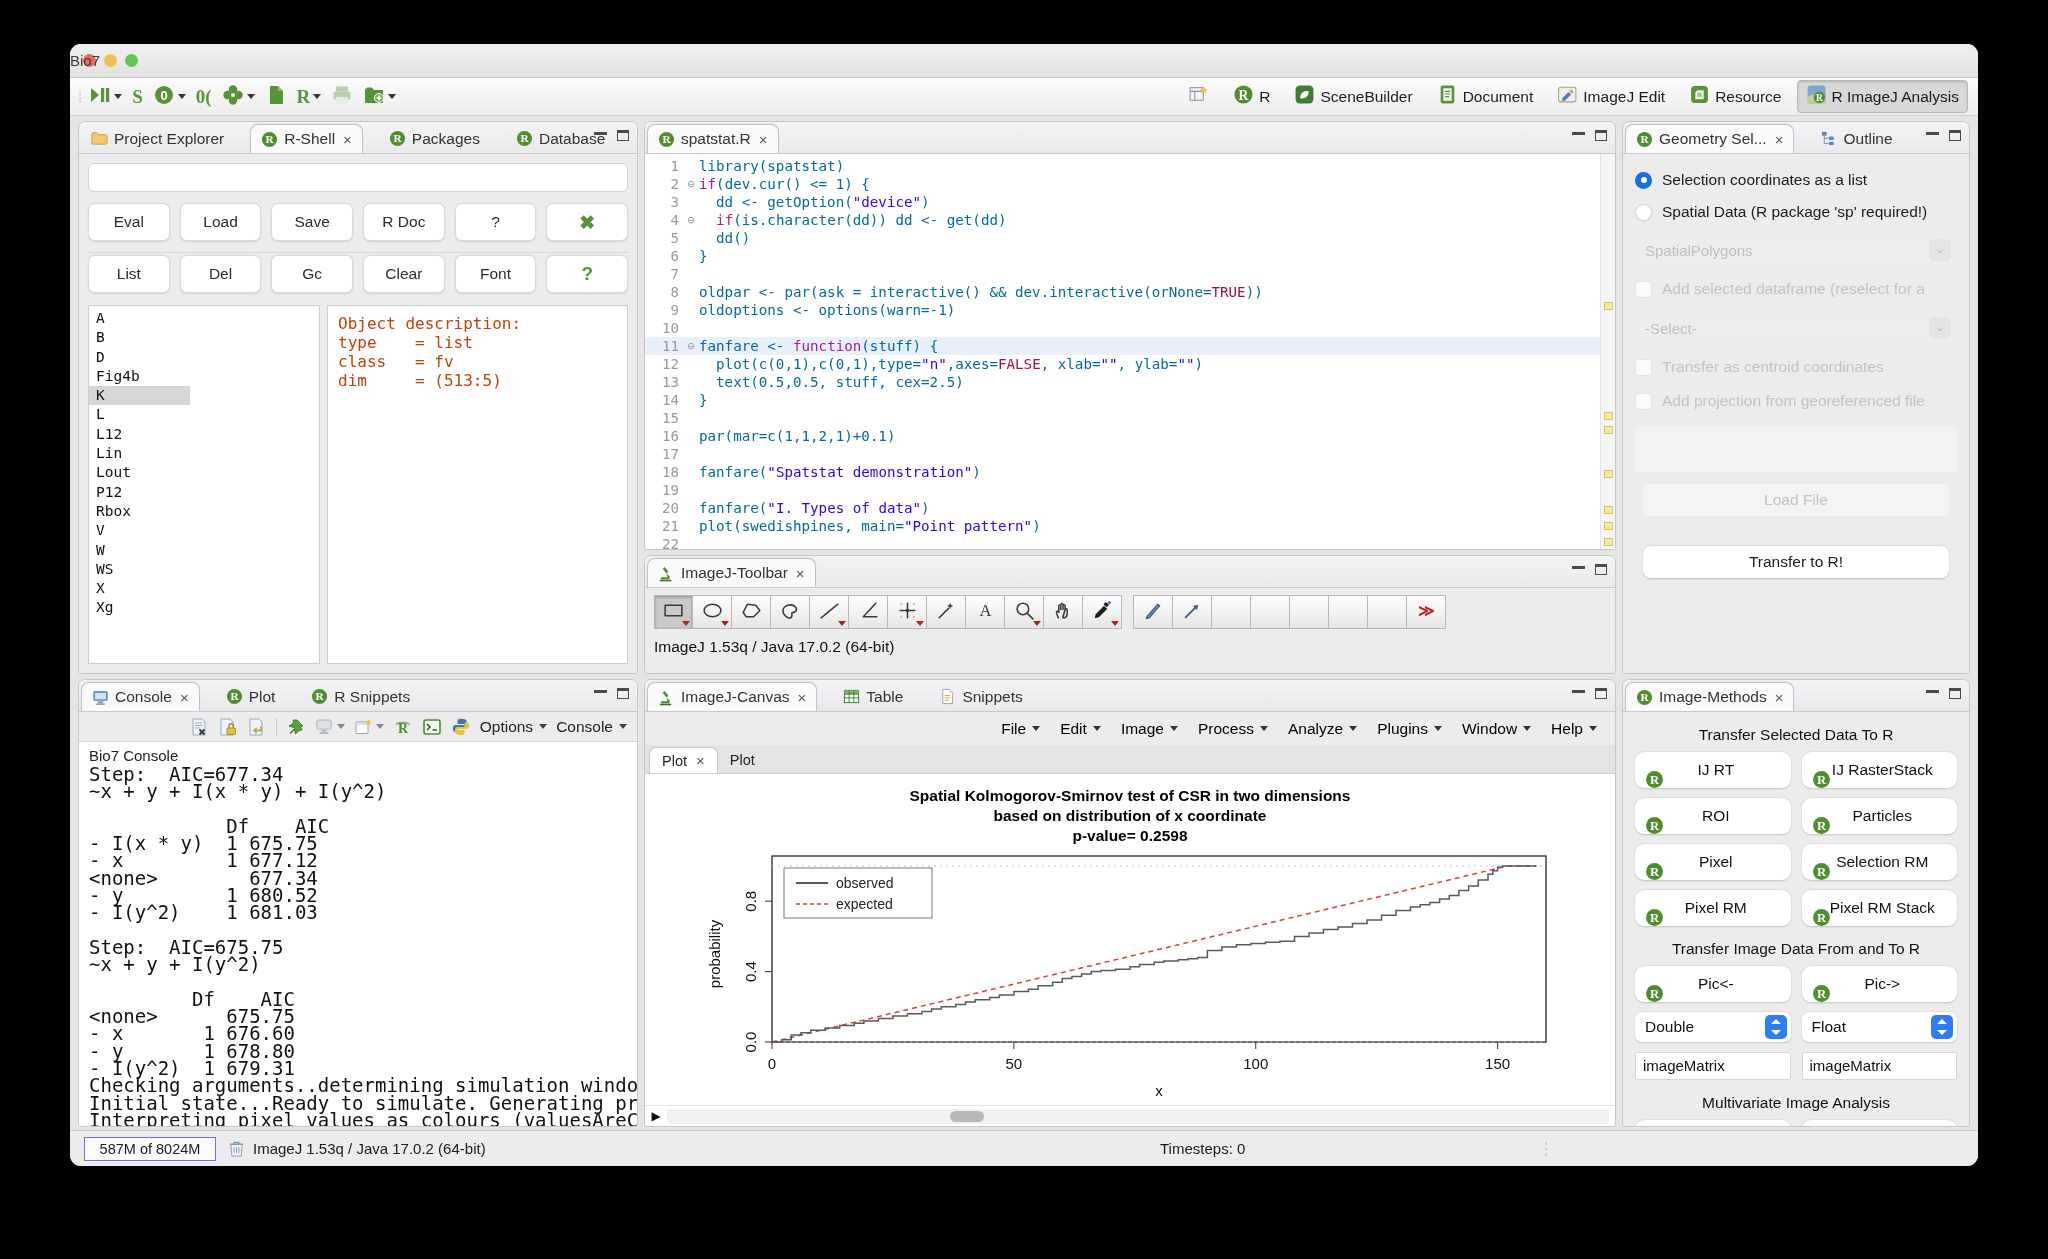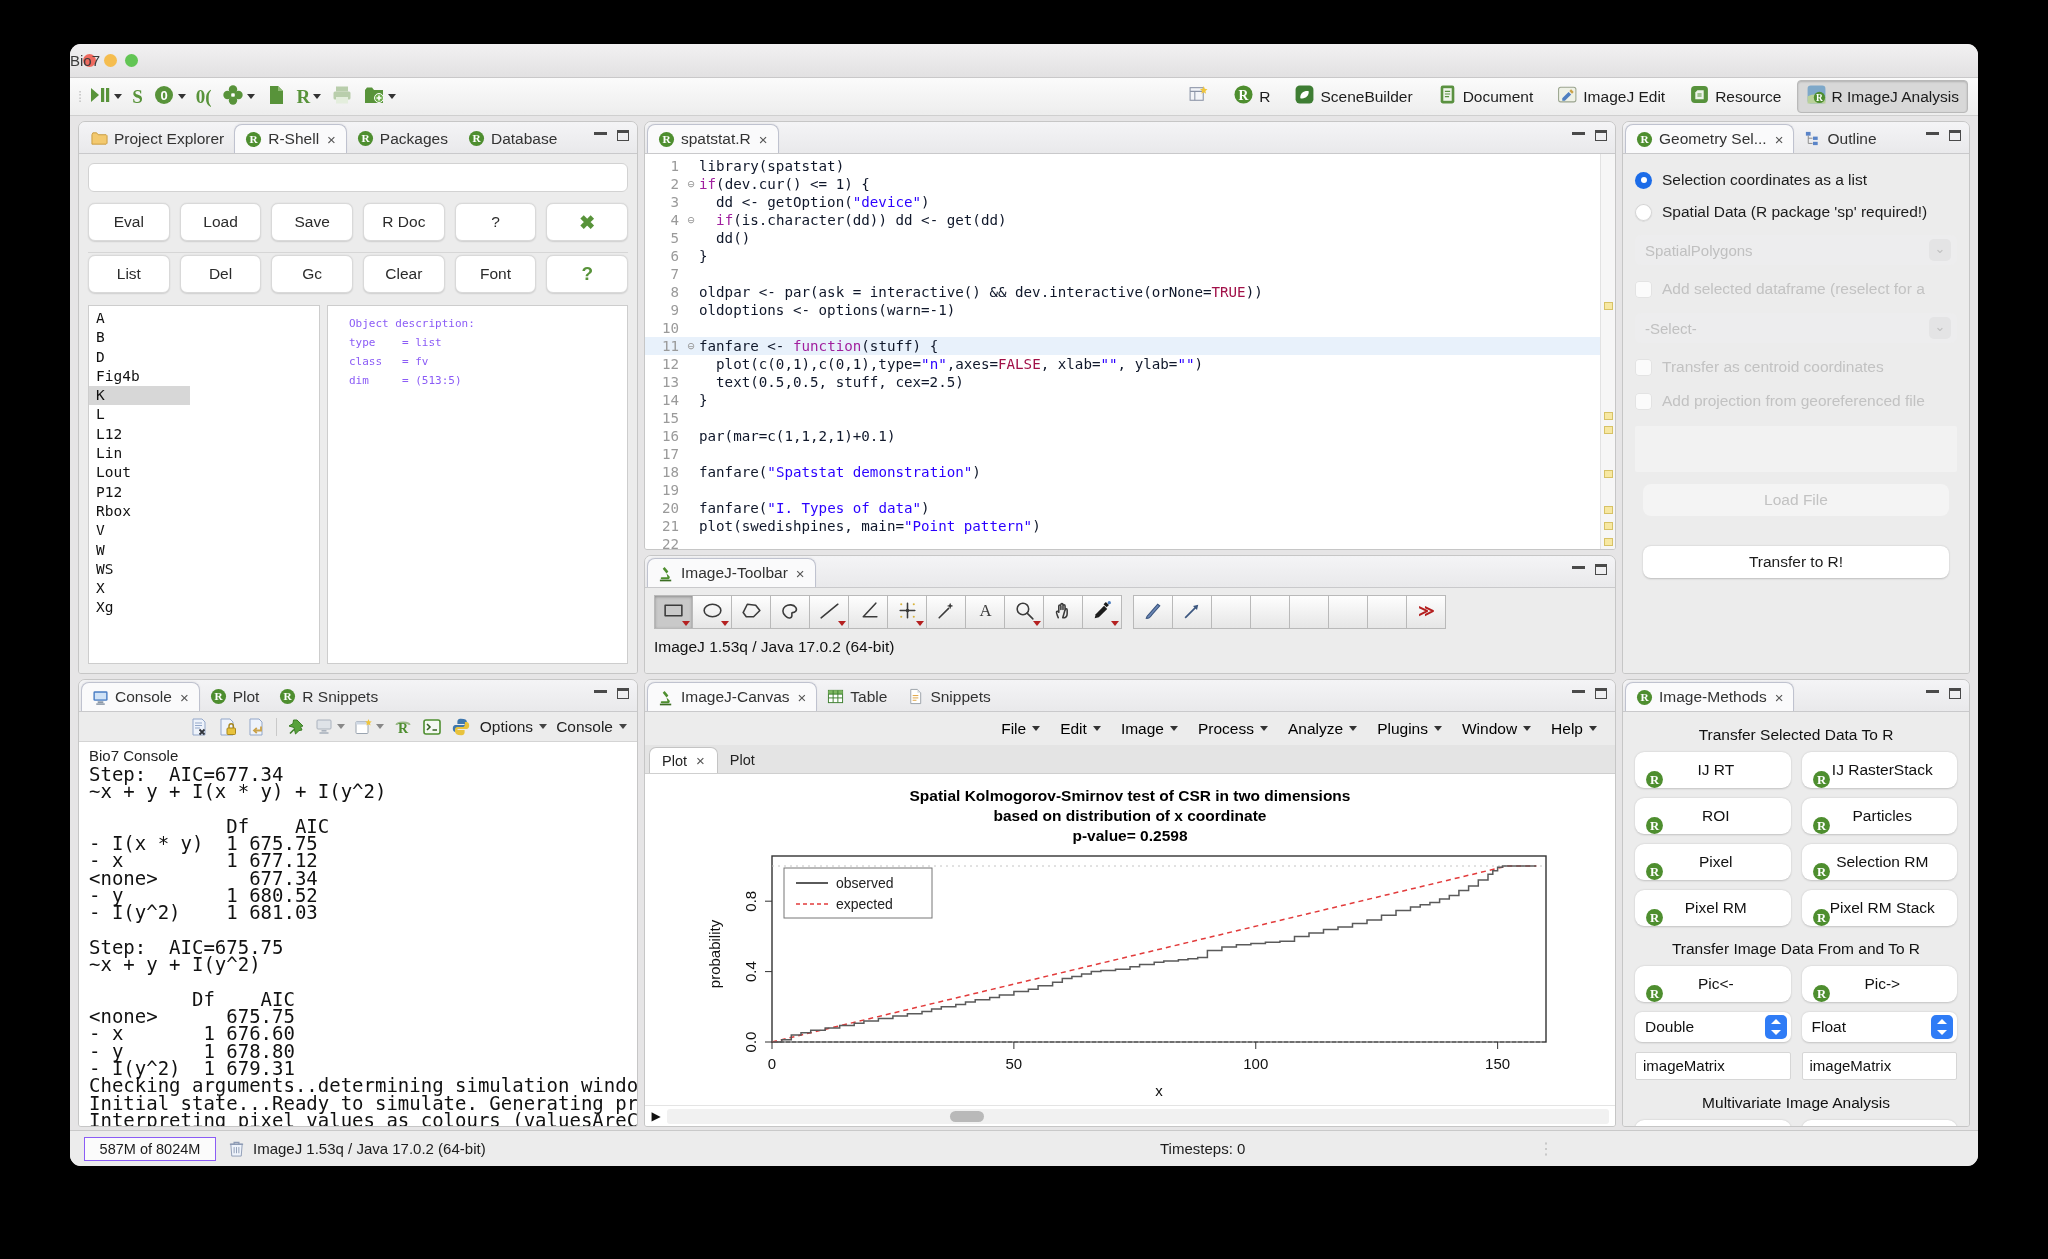--- a/index.html
+++ b/index.html
@@ -29,50 +29,50 @@
   #main { position:absolute; left:0; right:0; top:73px; bottom:36px; }
   .panel { position:absolute; display:flex; flex-direction:column; background:#ececec; border:1px solid #c6c6c6; border-radius:7px 7px 3px 3px; overflow:hidden; }
   #rshell   { left:8px;    top:4px;   width:560px; height:553px; }
   #consolep { left:8px;    top:562px; width:560px; bottom:3px; }
   #editor   { left:574px;  top:4px;   width:972px; height:429px; }
   #ijtool   { left:574px;  top:438px; width:972px; height:119px; }
   #canvasp  { left:574px;  top:562px; width:972px; bottom:3px; }
   #geometry { left:1552px; top:4px;   width:348px; height:553px; }
   #imgmeth  { left:1552px; top:562px; width:348px; bottom:3px; }
 
-  .tabstrip { position:relative; height:32px; display:flex; align-items:flex-end; background:linear-gradient(#f4f4f6,#e9e9eb); border-bottom:1px solid #c9c9cb; padding-left:2px; flex-shrink:0; }
+  .tabstrip { position:relative; height:32px; display:flex; align-items:flex-end; background:linear-gradient(#f4f4f6,#e9e9eb); border-bottom:1px solid #c9c9cb; padding-left:2px; flex-shrink:0;gap:16px; }
   .tab { display:flex; align-items:center; gap:6px; height:29px; padding:0 10px; font-size:15.5px; color:#333; border-radius:8px 8px 0 0; }
   .tab.active { background:#fafafb; border:1px solid #bfc2cf; border-bottom:none; box-shadow:0 -1px 2px rgba(0,0,0,.05); }
   .tab .tab-icon svg { width:17px; height:17px; display:block; }
   .tab-close { font-size:15px; color:#555; margin-left:2px; }
   .minmax { position:absolute; right:8px; top:8px; display:flex; gap:10px; }
   .mm-min { width:13px; height:5px; border-bottom:3px solid #4a4a4a; }
   .mm-max { width:12px; height:11px; border:1.6px solid #4a4a4a; border-top-width:3px; }
 
   
   .rshell-body { flex:1; padding:9px; display:flex; flex-direction:column; background:#ececec; }
   .rs-input { height:29px; background:#fff; border:1px solid #d2d2d2; border-radius:6px; }
   .btnrow { display:flex; gap:10px; margin-top:11px; }
   .btnrow.sep { border-top:1px solid #d6d6d6; padding-top:2px; }
   .mbtn { flex:1; height:38px; background:#fff; border:1px solid #d9d9d9; border-radius:7px; font-size:15.5px; color:#2b2b2b; display:flex; align-items:center; justify-content:center; box-shadow:0 .5px 1.5px rgba(0,0,0,.12); }
   .mbtn.green { color:#58933a; font-weight:bold; font-size:19px; }
   .rs-lists { display:flex; gap:7px; margin-top:12px; flex:1; min-height:0; }
   .objlist { width:232px; background:#fff; border:1px solid #cdcdcd; overflow:hidden; padding:3px 0; }
   .obj-item { font-family:"DejaVu Sans Mono",monospace; font-size:14.5px; line-height:19.3px; padding-left:7px; color:#111; }
   .obj-item.selected { background:linear-gradient(#d7d7d7,#d7d7d7) left/44% 100% no-repeat; }
-  .objdesc { flex:1; background:#fff; border:1px solid #cdcdcd; padding:8px 21px; font-family:"DejaVu Sans Mono",monospace; font-size:11px; line-height:19px; white-space:pre; color:#8b5cf6; }
+  .objdesc { flex:1; background:#fff; border:1px solid #cdcdcd; padding:8px 10px; font-family:"DejaVu Sans Mono",monospace; font-size:16px; line-height:19px; white-space:pre; color:#c2410c; }
 
   
   .ed-body { flex:1; background:#fff; position:relative; overflow:hidden; display:flex; }
   .ed-lines { flex:1; padding-top:3px; }
   .code-line { display:flex; height:18px; line-height:18px; font-family:"DejaVu Sans Mono",monospace; font-size:14.2px; white-space:pre; }
   .code-line.hl { background:#e8f1fb; }
   .ln { width:38px; text-align:right; color:#9a9a9a; padding-right:4px; flex-shrink:0; }
   .fold { width:16px; color:#9a9a9a; font-size:12px; text-align:center; flex-shrink:0; }
-  .c-p{color:#0f172a;} .c-kw{color:#a01f9e;} .c-str{color:#2a00ff;} .c-cst{color:#a11048;}
+  .c-p{color:#0369a1;} .c-kw{color:#a01f9e;} .c-str{color:#2a00ff;} .c-cst{color:#a11048;}
   .ed-ruler { width:15px; background:#f6f6f6; border-left:1px solid #e2e2e2; position:relative; }
   .occ { position:absolute; left:3px; width:9px; height:8px; background:#f7e8a2; border:1px solid #d7c266; }
 
   
   .ij-body { flex:1; background:#ececec; padding:7px 9px 0; }
   .toolrow { display:flex; }
   .tool { width:39px; height:34px; background:linear-gradient(#fefefe,#e6e6e6); border:1px solid #b9b9b9; border-left:none; position:relative; display:flex; align-items:center; justify-content:center; }
   .tool:first-child { border-left:1px solid #b9b9b9; }
   .tool svg { width:23px; height:23px; }
   .tool.active { background:#c9c9c9; box-shadow:inset 0 1px 3px rgba(0,0,0,.3); }

